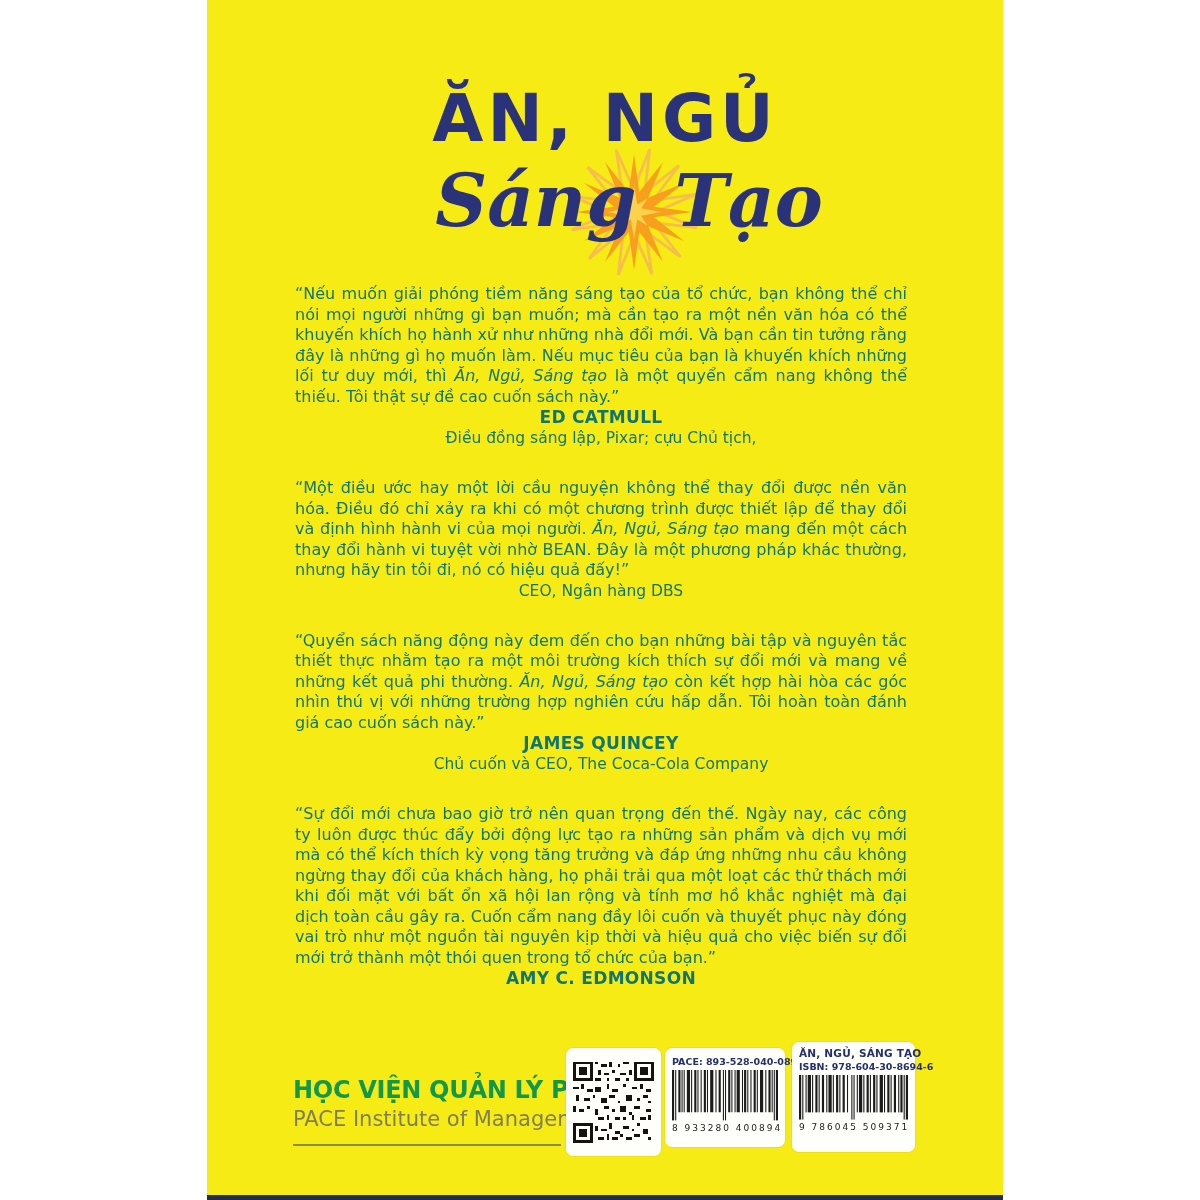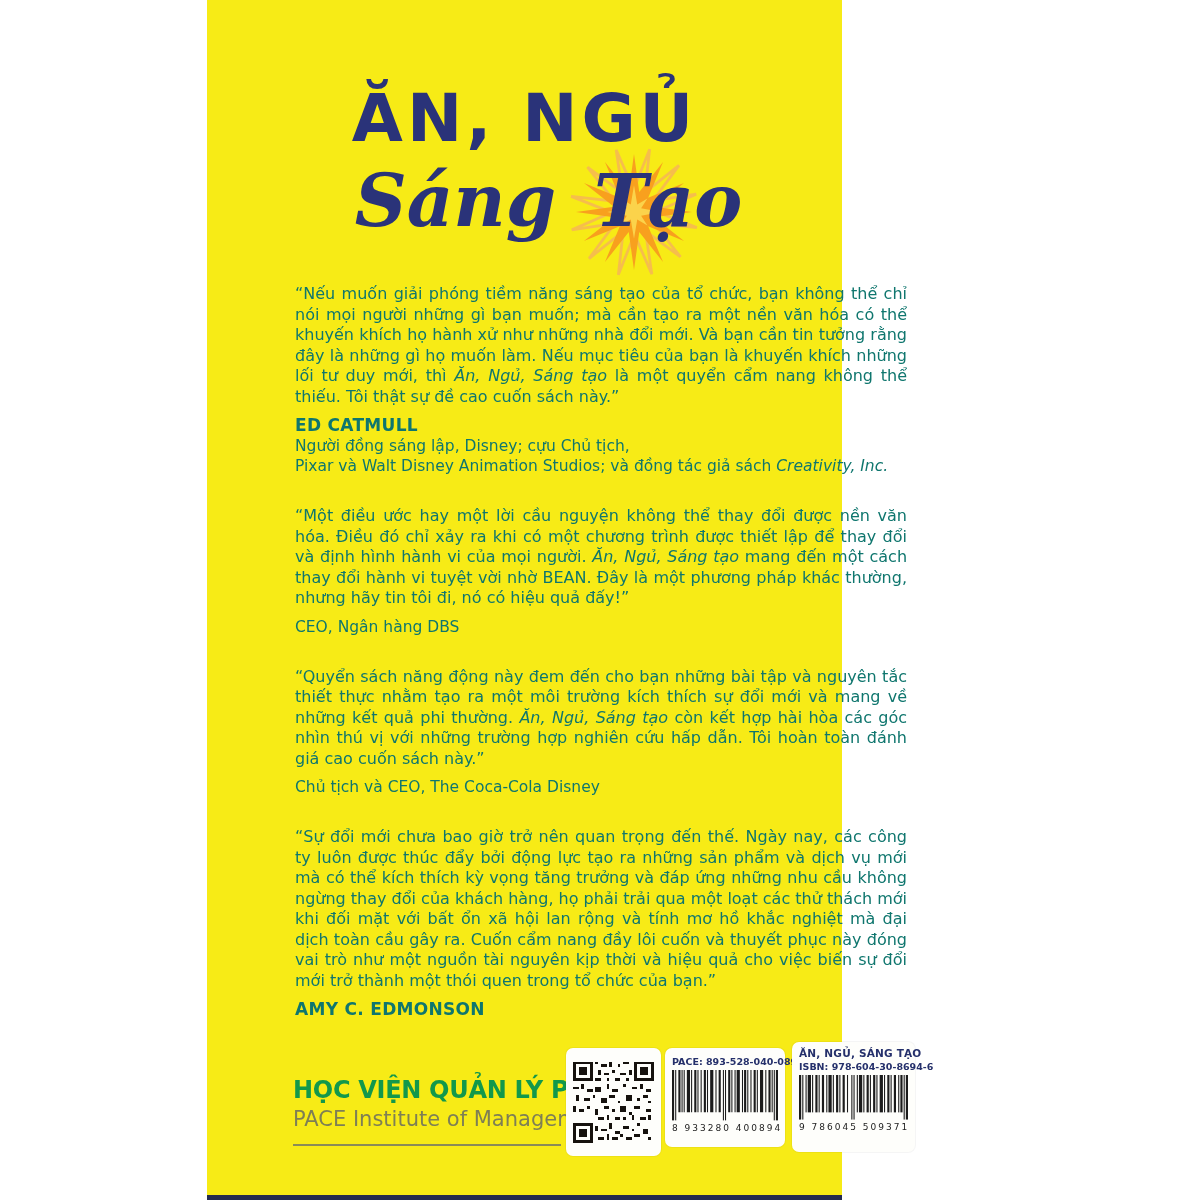--- a/index.html
+++ b/index.html
@@ -1,31 +1,31 @@
 <!DOCTYPE html>
 <html><head>
 <meta charset="utf-8">
 <style>
   * { margin:0; padding:0; box-sizing:border-box; }
   body { width:1200px; height:1200px; background:#ffffff; font-family:"DejaVu Sans", sans-serif; position:relative; overflow:hidden; }
   .page { position:absolute; inset:0; background:#ffffff; }
-  .cover { position:absolute; left:207px; top:0; width:635px; height:1200px; background:#F7EB16; }
+  .cover { position:absolute; left:207px; top:0; width:796px; height:1200px; background:#F7EB16; }
 
   
   .title1 { position:absolute; top:80px; left:0; width:100%; text-align:center;
             font-size:66px; font-weight:bold; letter-spacing:4px; color:#2A3379; }
   .title2 { position:absolute; top:158px; left:0; width:100%; display:flex; justify-content:center; align-items:center; gap:38px;
             font-family:"DejaVu Serif", serif; font-style:italic; font-weight:bold; font-size:72px; color:#2A3379; z-index:2;padding-left:48px; }
   .burst { position:absolute; left:360px; top:145px; width:134px; height:134px; z-index:1; }
 
   
   .quotes { position:absolute; left:88px; top:284px; width:612px; color:#0f766e; }
   .qgroup { margin-bottom:30px; }
   .qtext { font-size:16px; line-height:20.5px; text-align:justify; }
-  .attr { text-align:left; margin-top:8px; }
+  .attr { text-align:center; }
   .qauthor { font-size:17px; font-weight:bold; line-height:21px; letter-spacing:0.3px; }
   .qrole { font-size:15.5px; line-height:20px; }
 
   
   .publisher { position:absolute; left:86px; top:1076px; width:292px; }
   .pub-vi { color:#12984B; font-size:24px; font-weight:bold; letter-spacing:-0.3px; white-space:nowrap; }
   .pub-en { color:#7E7F55; font-size:21px; margin-top:3px; white-space:nowrap; }
   .pub-rule { width:268px; border-top:2px solid #8A8B57; margin-top:13px; }
 
   .whitebox { position:absolute; background:#FEFEFB; border-radius:7px; box-shadow:0 0 0 1px rgba(0,0,0,0.04); }
@@ -56,36 +56,36 @@
       <span>Sáng</span>
       <span>Tạo</span>
     </div>
 
     <div class="quotes">
 
       <div class="qgroup">
         <p class="qtext"><span>“Nếu muốn giải phóng tiềm năng sáng tạo của tổ chức, bạn không thể chỉ nói mọi người những gì bạn muốn; mà cần tạo ra một nền văn hóa có thể khuyến khích họ hành xử như những nhà đổi mới. Và bạn cần tin tưởng rằng đây là những gì họ muốn làm. Nếu mục tiêu của bạn là khuyến khích những lối tư duy mới, thì </span><i>Ăn, Ngủ, Sáng tạo</i><span> là một quyển cẩm nang không thể thiếu. Tôi thật sự đề cao cuốn sách này.”</span></p>
         <div class="attr">
           <div class="qauthor">ED CATMULL</div>
-          <div class="qrole"><span>Người đồng sáng lập, Disney; cựu Chủ tịch,</span></div>
-          <div class="qrole"><span>Pixar và Walt Disney Animation Studios; và đồng tác giả sách </span><i>Creativity, Inc.</i></div>
+          <div class="qrole"><span>Điều đồng sáng lập, Pixar; cựu Chủ tịch,</span></div>
         </div>
       </div>
 
       <div class="qgroup">
         <p class="qtext"><span>“Một điều ước hay một lời cầu nguyện không thể thay đổi được nền văn hóa. Điều đó chỉ xảy ra khi có một chương trình được thiết lập để thay đổi và định hình hành vi của mọi người. </span><i>Ăn, Ngủ, Sáng tạo</i><span> mang đến một cách thay đổi hành vi tuyệt vời nhờ BEAN. Đây là một phương pháp khác thường, nhưng hãy tin tôi đi, nó có hiệu quả đấy!”</span></p>
         <div class="attr">
           <div class="qrole"><span>CEO, Ngân hàng DBS</span></div>
         </div>
       </div>
 
       <div class="qgroup">
         <p class="qtext"><span>“Quyển sách năng động này đem đến cho bạn những bài tập và nguyên tắc thiết thực nhằm tạo ra một môi trường kích thích sự đổi mới và mang về những kết quả phi thường. </span><i>Ăn, Ngủ, Sáng tạo</i><span> còn kết hợp hài hòa các góc nhìn thú vị với những trường hợp nghiên cứu hấp dẫn. Tôi hoàn toàn đánh giá cao cuốn sách này.”</span></p>
         <div class="attr">
-          <div class="qrole"><span>Chủ tịch và CEO, The Coca-Cola Disney</span></div>
+          <div class="qauthor">JAMES QUINCEY</div>
+          <div class="qrole"><span>Chủ cuốn và CEO, The Coca-Cola Company</span></div>
         </div>
       </div>
 
       <div class="qgroup">
         <p class="qtext"><span>“Sự đổi mới chưa bao giờ trở nên quan trọng đến thế. Ngày nay, các công ty luôn được thúc đẩy bởi động lực tạo ra những sản phẩm và dịch vụ mới mà có thể kích thích kỳ vọng tăng trưởng và đáp ứng những nhu cầu không ngừng thay đổi của khách hàng, họ phải trải qua một loạt các thử thách mới khi đối mặt với bất ổn xã hội lan rộng và tính mơ hồ khắc nghiệt mà đại dịch toàn cầu gây ra. Cuốn cẩm nang đầy lôi cuốn và thuyết phục này đóng vai trò như một nguồn tài nguyên kịp thời và hiệu quả cho việc biến sự đổi mới trở thành một thói quen trong tổ chức của bạn.”</span></p>
         <div class="attr">
           <div class="qauthor">AMY C. EDMONSON</div>
         </div>
       </div>
 

